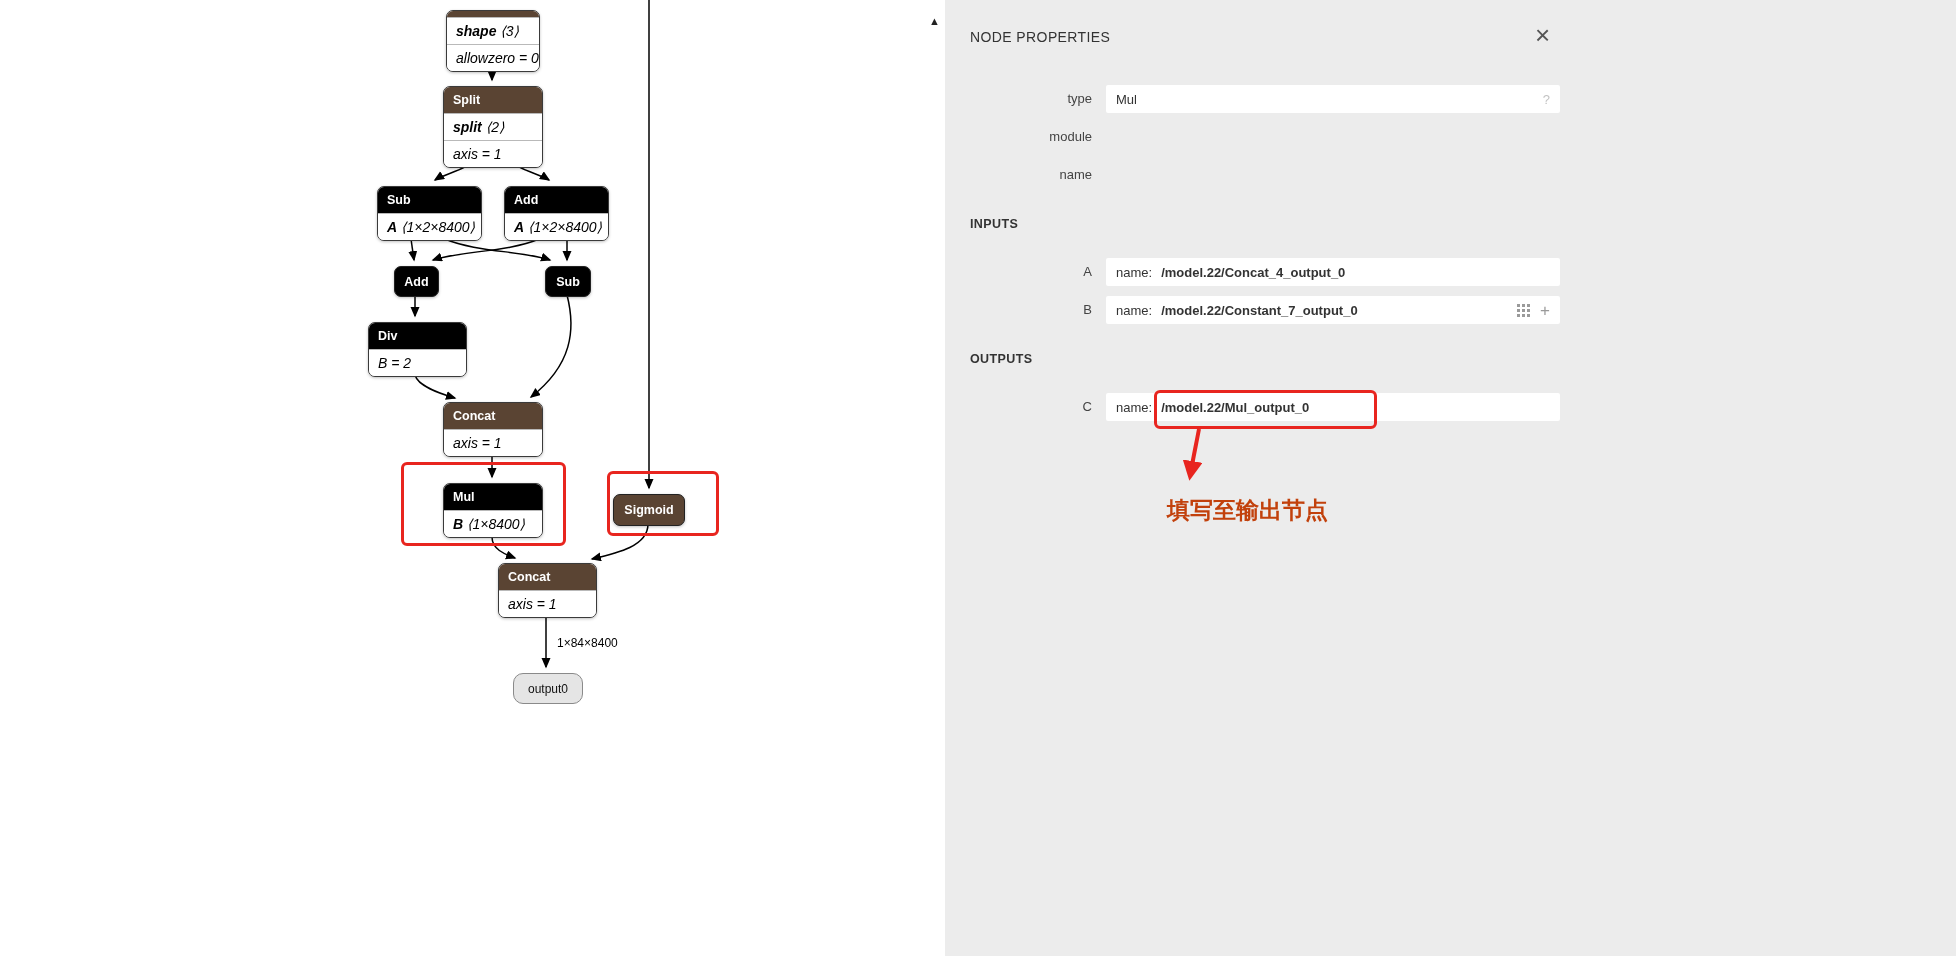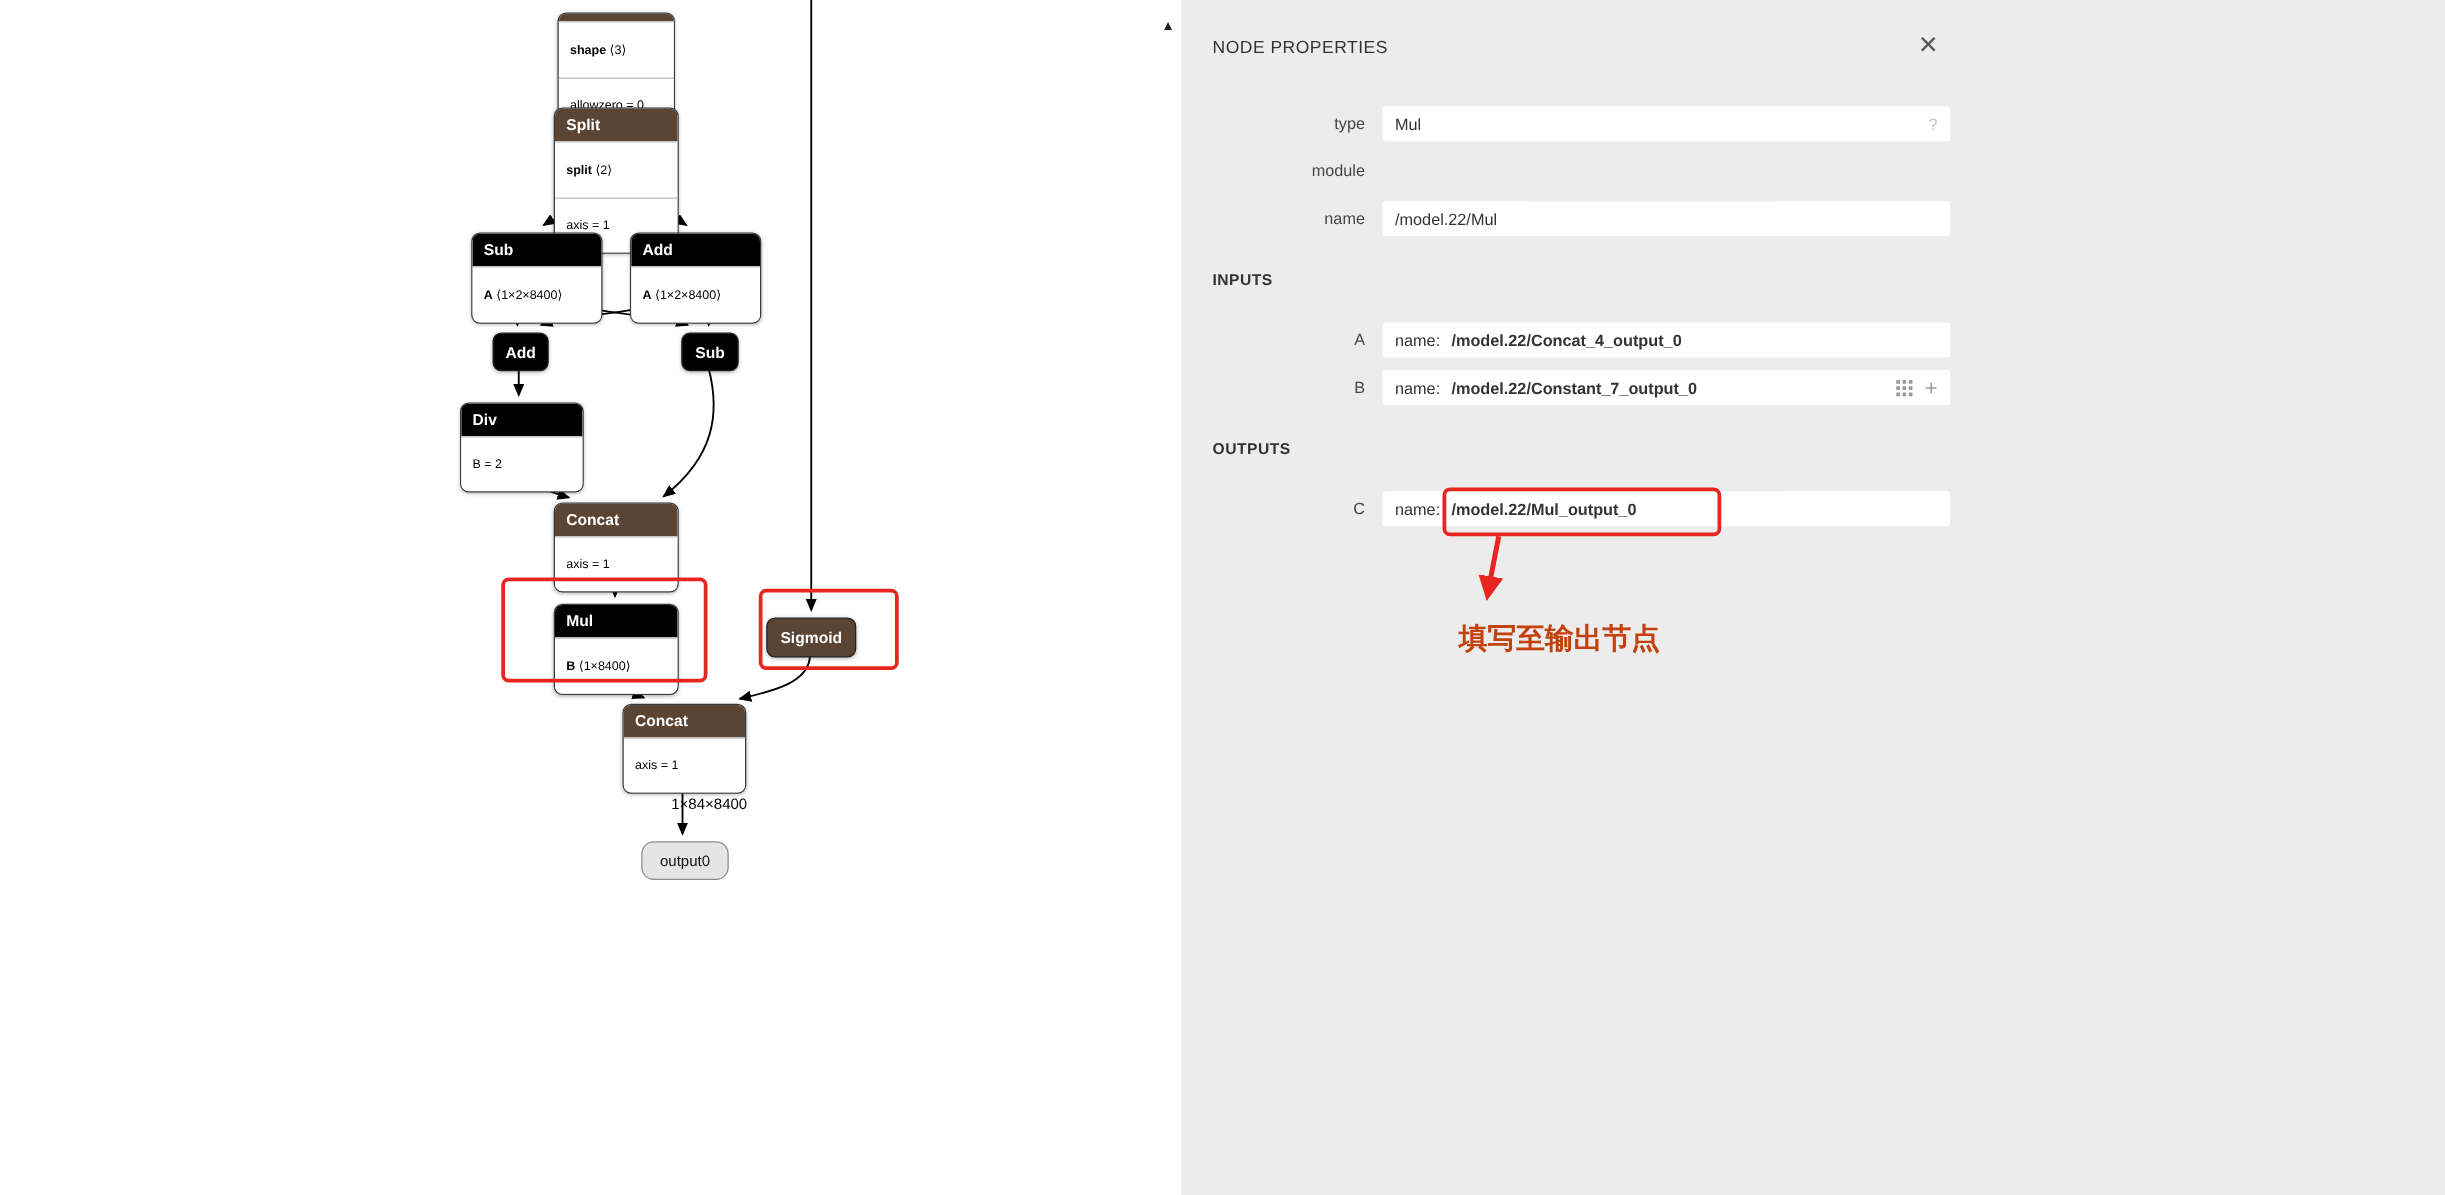--- a/index.html
+++ b/index.html
@@ -10,21 +10,21 @@
   .canvas{position:absolute;left:0;top:0;width:945px;height:956px;background:#fff;}
   .edges{position:absolute;left:0;top:0;}
   .edge-label{position:absolute;font-size:12px;color:#000;white-space:nowrap;}
 
   .node{position:absolute;background:#fff;border:1px solid #3a3a3a;border-radius:7px;
     overflow:hidden;box-shadow:0 1px 3px rgba(0,0,0,.25);}
   .hdr{color:#fff;font-weight:bold;font-size:12.5px;padding:6px 9px;}
   .hdr.brown{background:#5a4433;}
   .hdr.black{background:#000;}
   .hdr.sliver{height:6px;padding:0;}
-  .row{font-size:10px;color:#000;background:#fff;padding:16px 9px;border-top:1px solid #b9b9b9;white-space:nowrap;}
+  .row{font-size:14px;color:#000;background:#fff;padding:5px 9px;border-top:1px solid #b9b9b9;white-space:nowrap;font-style:italic;}
   .row .b{font-weight:bold;}
 
   .mini{position:absolute;display:flex;align-items:center;justify-content:center;
     color:#fff;font-weight:bold;font-size:12.5px;border-radius:7px;border:1px solid #222;
     box-shadow:0 1px 3px rgba(0,0,0,.25);}
   .mini.black{background:#000;}
   .mini.brown{background:#5a4433;}
   .ionode{position:absolute;display:flex;align-items:center;justify-content:center;
     background:#e5e5e5;border:1px solid #8a8a8a;border-radius:10px;font-size:12px;color:#111;}
 
@@ -128,44 +128,41 @@
 
     <div class="mini brown" style="left:613px;top:494px;width:70px;height:30px">Sigmoid</div>
 
     <div class="node" style="left:498px;top:563px;width:97px">
       <div class="hdr brown">Concat</div>
       <div class="row"><span class="b"></span><span>axis = 1</span></div>
     </div>
 
     <div class="ionode" style="left:513px;top:673px;width:68px;height:29px">output0</div>
 
-    <div class="edge-label" style="left:537px;top:636px">1×84×8400</div>
+    <div class="edge-label" style="left:557px;top:636px">1×84×8400</div>
 
     <div class="redbox" style="left:401px;top:462px;width:159px;height:78px"></div>
     <div class="redbox" style="left:607px;top:471px;width:106px;height:59px"></div>
 
     <div class="scrolltri" style="left:929px;top:16px">▲</div>
   </div>
 
   <div class="panel">
     <div class="ptitle">NODE PROPERTIES</div>
     <div class="pclose">×</div>
 
     <div class="flabel" style="top:91px">type</div>
     <div class="finput" style="top:85px">
       <span>Mul</span>
       <span class="help">?</span>
     </div>
 
     <div class="flabel" style="top:129px">module</div>
 
     <div class="flabel" style="top:167px">name</div>
-    <div class="finput" style="top:161px">
-      <span>/model.22/Mul</span>
-    </div>
 
     <div class="sect" style="top:217px">INPUTS</div>
 
     <div class="flabel" style="top:264px">A</div>
     <div class="finput" style="top:258px">
       <span class="pfx">name:</span>
       <span class="val">/model.22/Concat_4_output_0</span>
     </div>
 
     <div class="flabel" style="top:302px">B</div>

